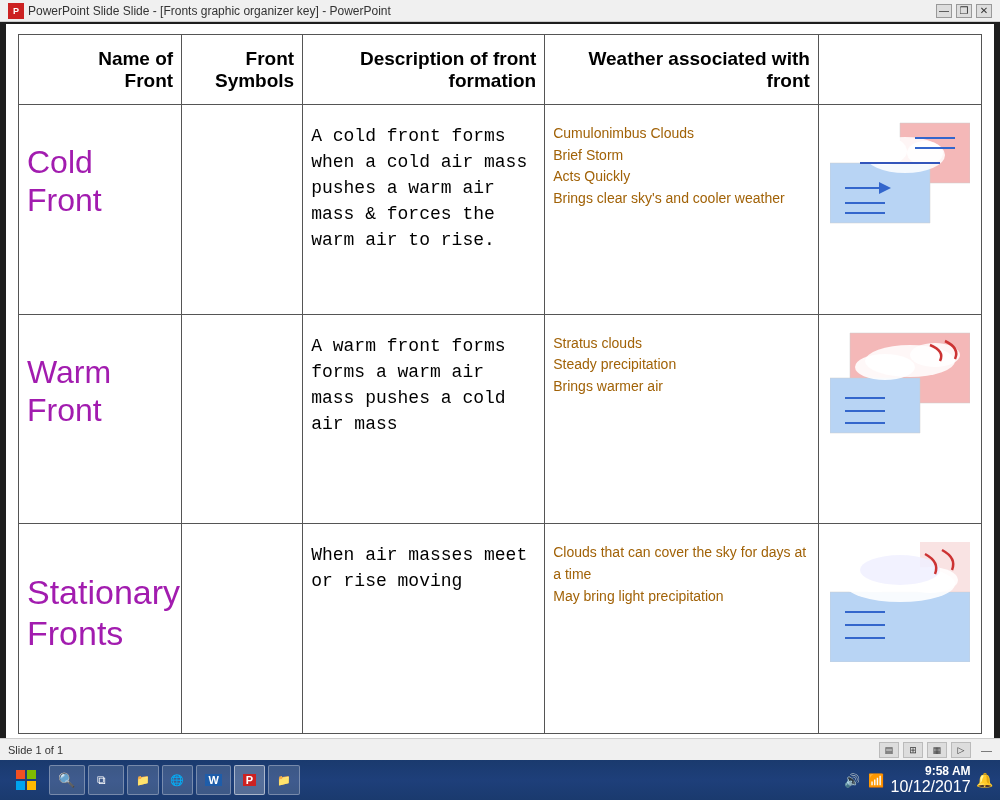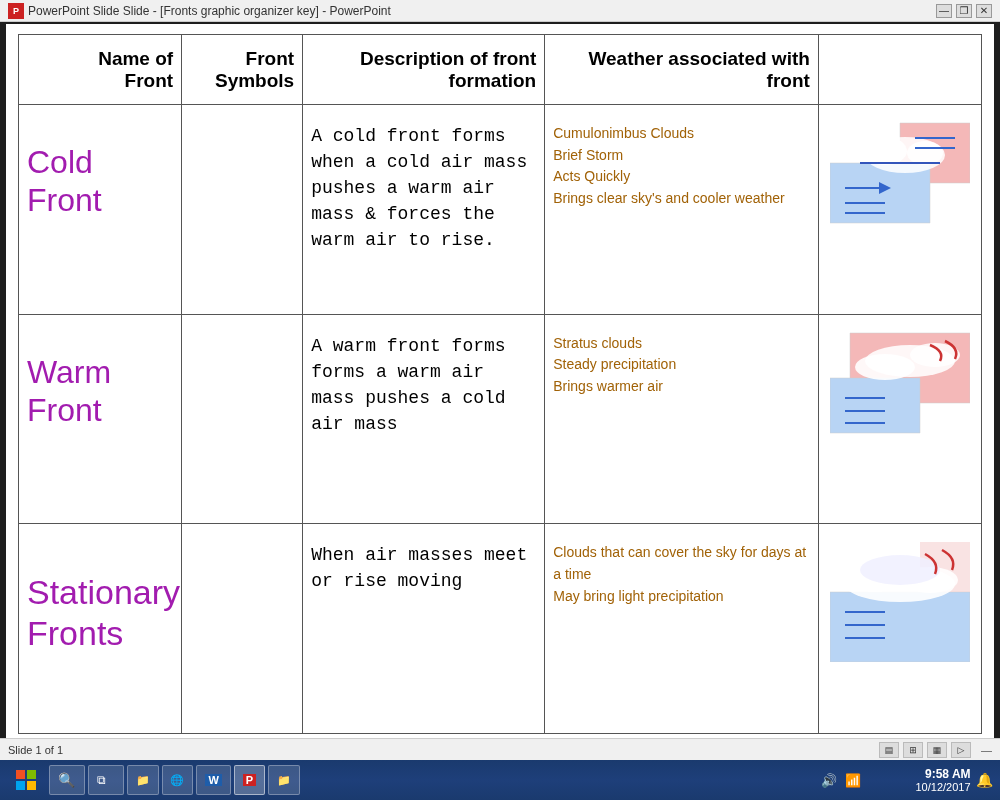--- a/index.html
+++ b/index.html
@@ -155,21 +155,21 @@
     .taskbar-app.active {
       background: rgba(255,255,255,0.25);
       border-color: rgba(255,255,255,0.5);
     }
 
     .system-tray {
       display: flex; align-items: center; gap: 8px;
     }
     .clock { text-align: right; }
     .clock-time { font-size: 12px; font-weight: bold; }
-    .clock-date { font-size: 11px; margin-left: 48px; }
+    .clock-date { font-size: 16px; }
 
     
     .status-bar {
       position: absolute;
       bottom: 40px;
       left: 0;
       width: 1000px;
       height: 22px;
       background: #f0f0f0;
       border-top: 1px solid #ccc;

